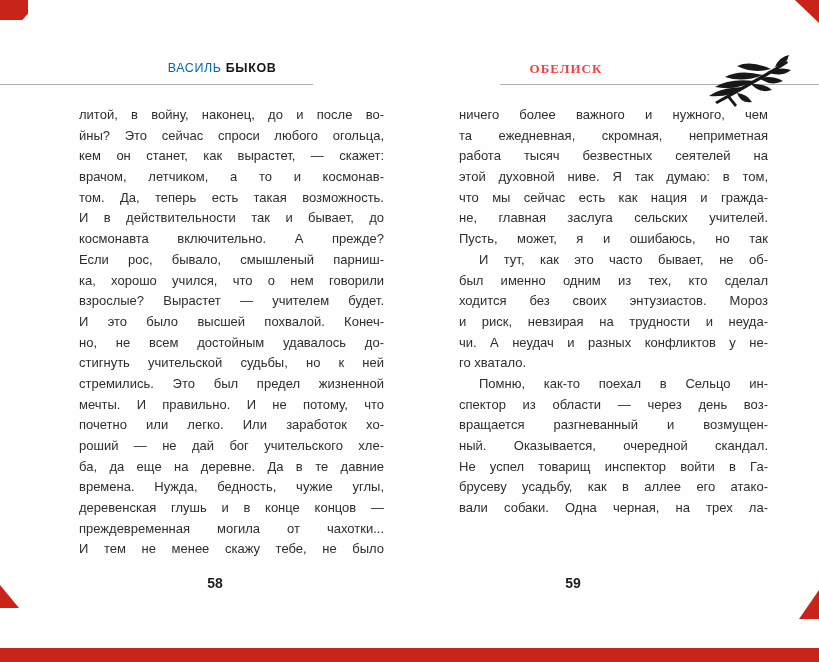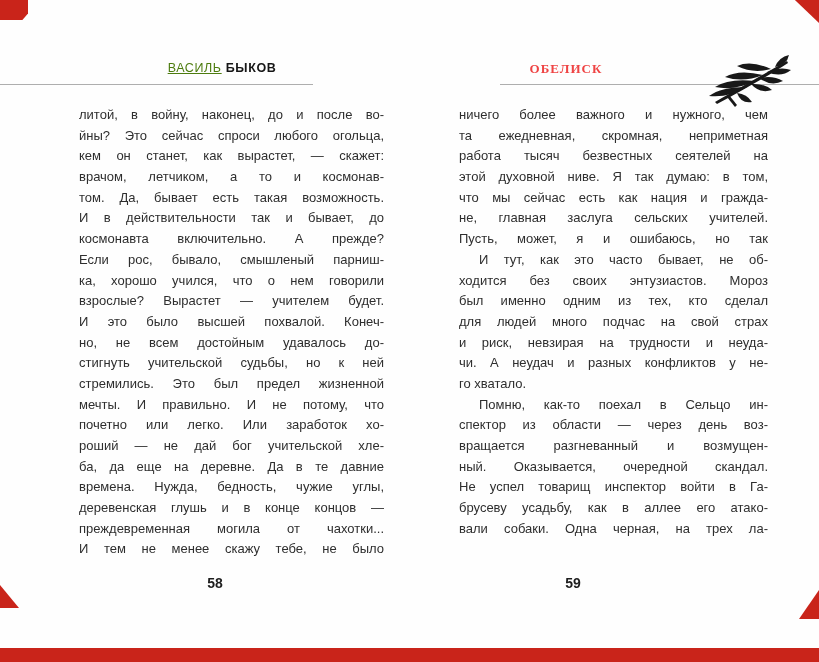--- a/index.html
+++ b/index.html
@@ -10,21 +10,21 @@
   
   .red{position:absolute;background:#c9241a;}
   .red.tl{left:0;top:0;width:28px;height:20px;clip-path:polygon(0 0,100% 0,100% 68%,80% 100%,0 100%);}
   .red.tr{left:791px;top:0;width:28px;height:23px;clip-path:polygon(14% 0,100% 0,100% 100%);}
   .red.bl{left:0;top:585px;width:19px;height:23px;clip-path:polygon(0 0,100% 100%,0 100%);}
   .red.br{left:799px;top:590px;width:20px;height:29px;clip-path:polygon(100% 0,100% 100%,0 100%);}
   .red.band{left:0;top:648px;width:819px;height:14px;}
   
   .runhead{position:absolute;top:61px;font-size:12.5px;letter-spacing:0.6px;white-space:nowrap;}
   .runhead.left{left:222px;transform:translateX(-50%);}
-  .runhead.left .reg{font-weight:400;color:#4d7c0f;text-decoration:underline;}
+  .runhead.left .reg{font-weight:400;color:#0369a1;}
   .runhead.left .bold{font-weight:700;color:#161616;}
   .runhead.right{left:566px;transform:translateX(-50%);
     font-family:"Liberation Serif","DejaVu Serif",serif;font-weight:700;color:#ef4444;
     font-size:13px;letter-spacing:1px;}
   .rule{position:absolute;top:84px;height:1px;background:#aeaeae;}
   .rule.left{left:0;width:313px;}
   .rule.right{left:500px;width:319px;}
   .ornament{position:absolute;left:697px;top:55px;width:94px;height:54px;}
   
   .col{position:absolute;top:105px;font-size:13px;line-height:20.7px;}
@@ -72,51 +72,50 @@
       <path d="M40 38 q10 1 15 9 q-11 2 -15 -9 z"></path>
       <path d="M30 42 l8 10 l2 -2 l-8 -10 z"></path>
     </g>
   </svg>
 
   <div class="col left">
       <div class="line">литой, в войну, наконец, до и после во-</div>
       <div class="line">йны? Это сейчас спроси любого огольца,</div>
       <div class="line">кем он станет, как вырастет, — скажет:</div>
       <div class="line">врачом, летчиком, а то и космонав-</div>
-      <div class="line">том. Да, бывает есть такая возможность.</div>
+      <div class="line">том. Да, теперь есть такая возможность.</div>
       <div class="line">И в действительности так и бывает, до</div>
       <div class="line">космонавта включительно. А прежде?</div>
       <div class="line">Если рос, бывало, смышленый парниш-</div>
       <div class="line">ка, хорошо учился, что о нем говорили</div>
       <div class="line">взрослые? Вырастет — учителем будет.</div>
       <div class="line">И это было высшей похвалой. Конеч-</div>
       <div class="line">но, не всем достойным удавалось до-</div>
       <div class="line">стигнуть учительской судьбы, но к ней</div>
       <div class="line">стремились. Это был предел жизненной</div>
       <div class="line">мечты. И правильно. И не потому, что</div>
       <div class="line">почетно или легко. Или заработок хо-</div>
-      <div class="line">роший — не дай бог учительской хле-</div>
+      <div class="line">роший — не дай бог учительского хле-</div>
       <div class="line">ба, да еще на деревне. Да в те давние</div>
       <div class="line">времена. Нужда, бедность, чужие углы,</div>
       <div class="line">деревенская глушь и в конце концов —</div>
       <div class="line">преждевременная могила от чахотки...</div>
       <div class="line">И тем не менее скажу тебе, не было</div>
     </div>
   <div class="col right">
       <div class="line">ничего более важного и нужного, чем</div>
       <div class="line">та ежедневная, скромная, неприметная</div>
       <div class="line">работа тысяч безвестных сеятелей на</div>
       <div class="line">этой духовной ниве. Я так думаю: в том,</div>
       <div class="line">что мы сейчас есть как нация и гражда-</div>
       <div class="line">не, главная заслуга сельских учителей.</div>
       <div class="line">Пусть, может, я и ошибаюсь, но так</div>
       <div class="line indent">И тут, как это часто бывает, не об-</div>
+      <div class="line">был именно одним из тех, кто сделал</div>
       <div class="line">ходится без своих энтузиастов. Мороз</div>
-      <div class="line">был именно одним из тех, кто сделал</div>
-      <div class="line">для людей много подчас на свой страх</div>
       <div class="line">и риск, невзирая на трудности и неуда-</div>
       <div class="line">чи. А неудач и разных конфликтов у не-</div>
       <div class="line para-end">го хватало.</div>
       <div class="line indent">Помню, как-то поехал в Сельцо ин-</div>
       <div class="line">спектор из области — через день воз-</div>
       <div class="line">вращается разгневанный и возмущен-</div>
       <div class="line">ный. Оказывается, очередной скандал.</div>
       <div class="line">Не успел товарищ инспектор войти в Га-</div>
       <div class="line">брусеву усадьбу, как в аллее его атако-</div>
       <div class="line">вали собаки. Одна черная, на трех ла-</div>

